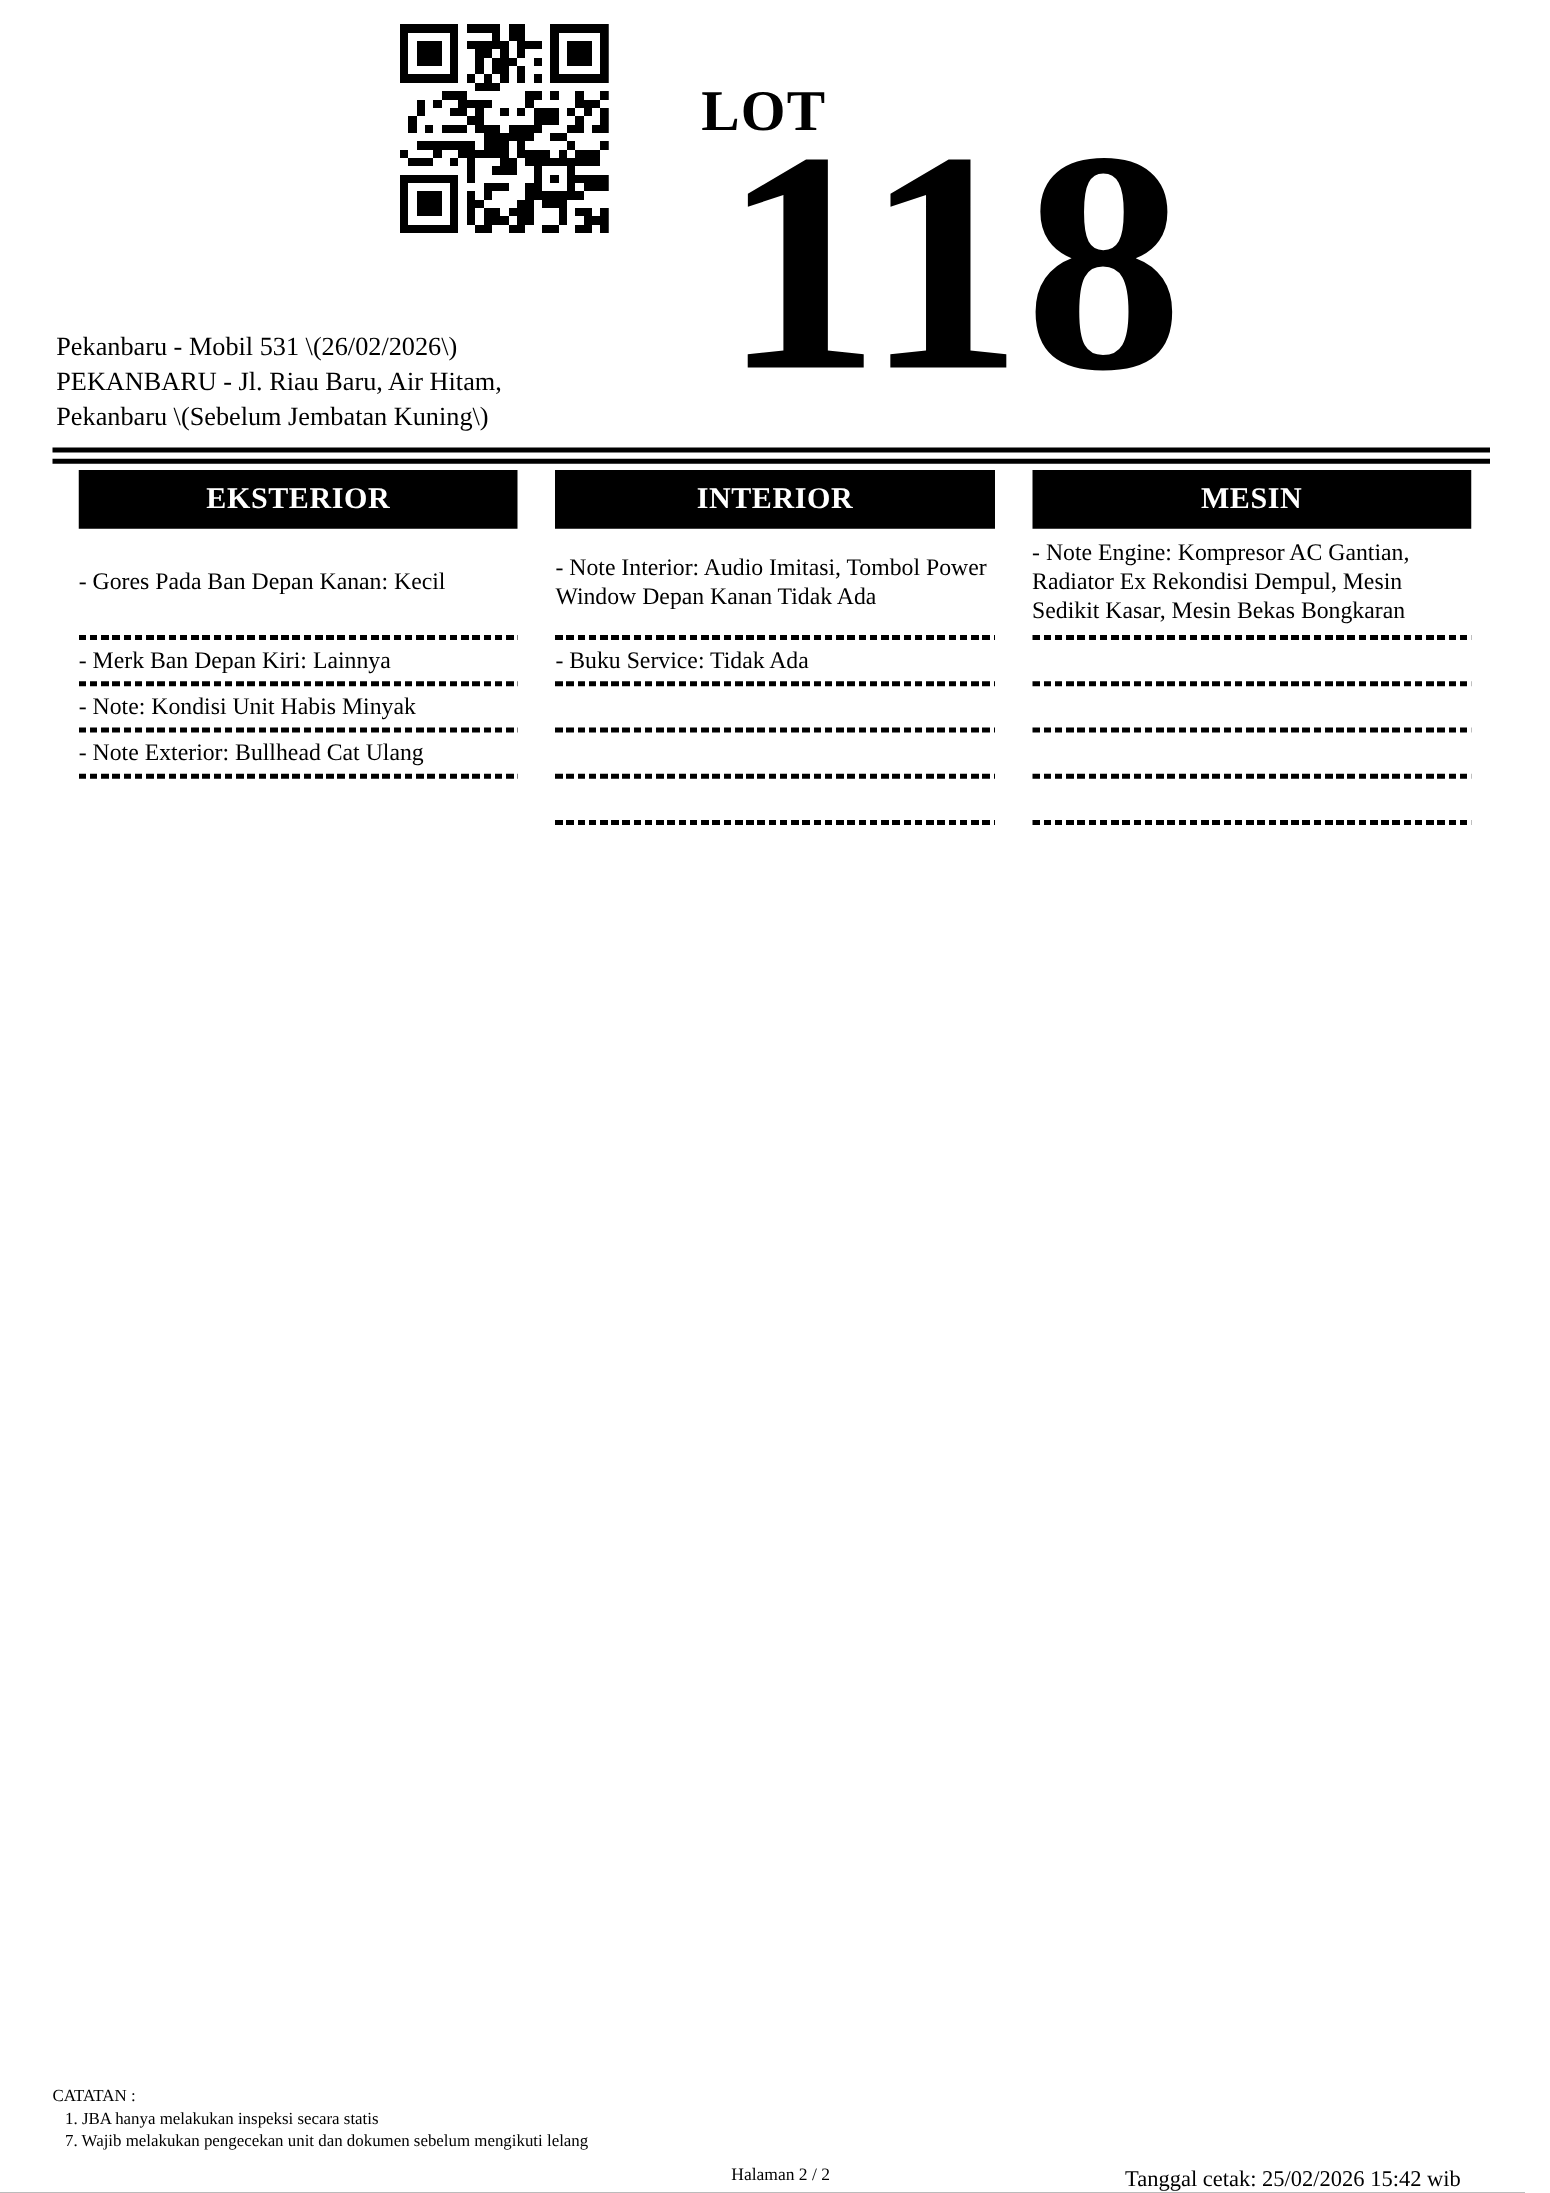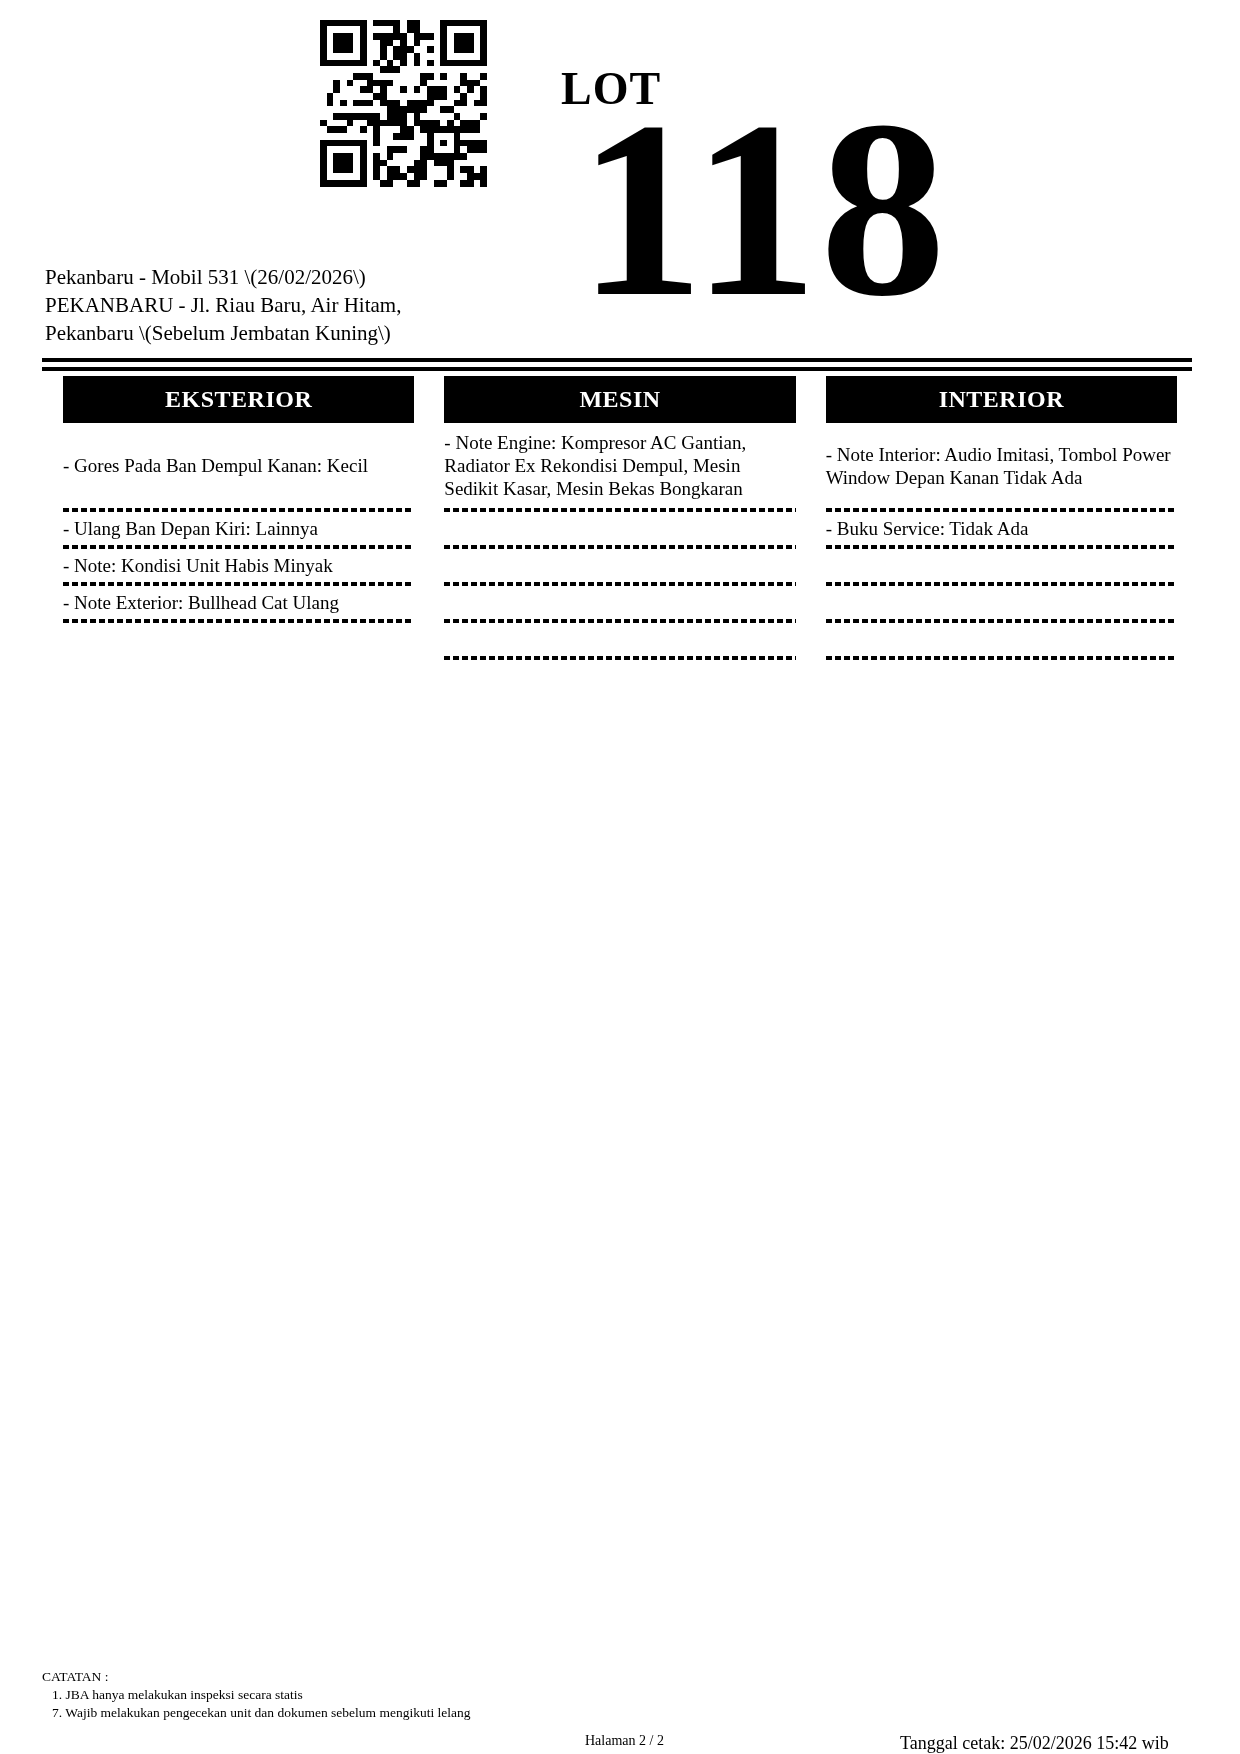--- a/index.html
+++ b/index.html
@@ -389,59 +389,59 @@
     <div>Pekanbaru \(Sebelum Jembatan Kuning\)</div>
   </div>
 
   <div class="double-rule"></div>
 
   <div class="columns">
 
     <div class="column">
       <div class="sec-header">EKSTERIOR</div>
       <div class="cell row1">
-          <p>- Gores Pada Ban Dempul Kanan: Kecil</p>
-        </div>
-      <div class="cell rowN">
-          <p>- Ulang Ban Depan Kiri: Lainnya</p>
+          <p>- Gores Pada Ban Depan Kanan: Kecil</p>
+        </div>
+      <div class="cell rowN">
+          <p>- Merk Ban Depan Kiri: Lainnya</p>
         </div>
       <div class="cell rowN">
           <p>- Note: Kondisi Unit Habis Minyak</p>
         </div>
       <div class="cell rowN">
           <p>- Note Exterior: Bullhead Cat Ulang</p>
+        </div>
+    </div>
+
+    <div class="column">
+      <div class="sec-header">INTERIOR</div>
+      <div class="cell row1">
+          <p>- Note Interior: Audio Imitasi, Tombol Power Window Depan Kanan Tidak Ada</p>
+        </div>
+      <div class="cell rowN">
+          <p>- Buku Service: Tidak Ada</p>
+        </div>
+      <div class="cell rowN">
+          <p></p>
+        </div>
+      <div class="cell rowN">
+          <p></p>
+        </div>
+      <div class="cell rowN">
+          <p></p>
         </div>
     </div>
 
     <div class="column">
       <div class="sec-header">MESIN</div>
       <div class="cell row1">
           <p>- Note Engine: Kompresor AC Gantian, Radiator Ex Rekondisi Dempul, Mesin Sedikit Kasar, Mesin Bekas Bongkaran</p>
         </div>
       <div class="cell rowN">
           <p></p>
-        </div>
-      <div class="cell rowN">
-          <p></p>
-        </div>
-      <div class="cell rowN">
-          <p></p>
-        </div>
-      <div class="cell rowN">
-          <p></p>
-        </div>
-    </div>
-
-    <div class="column">
-      <div class="sec-header">INTERIOR</div>
-      <div class="cell row1">
-          <p>- Note Interior: Audio Imitasi, Tombol Power Window Depan Kanan Tidak Ada</p>
-        </div>
-      <div class="cell rowN">
-          <p>- Buku Service: Tidak Ada</p>
         </div>
       <div class="cell rowN">
           <p></p>
         </div>
       <div class="cell rowN">
           <p></p>
         </div>
       <div class="cell rowN">
           <p></p>
         </div>

